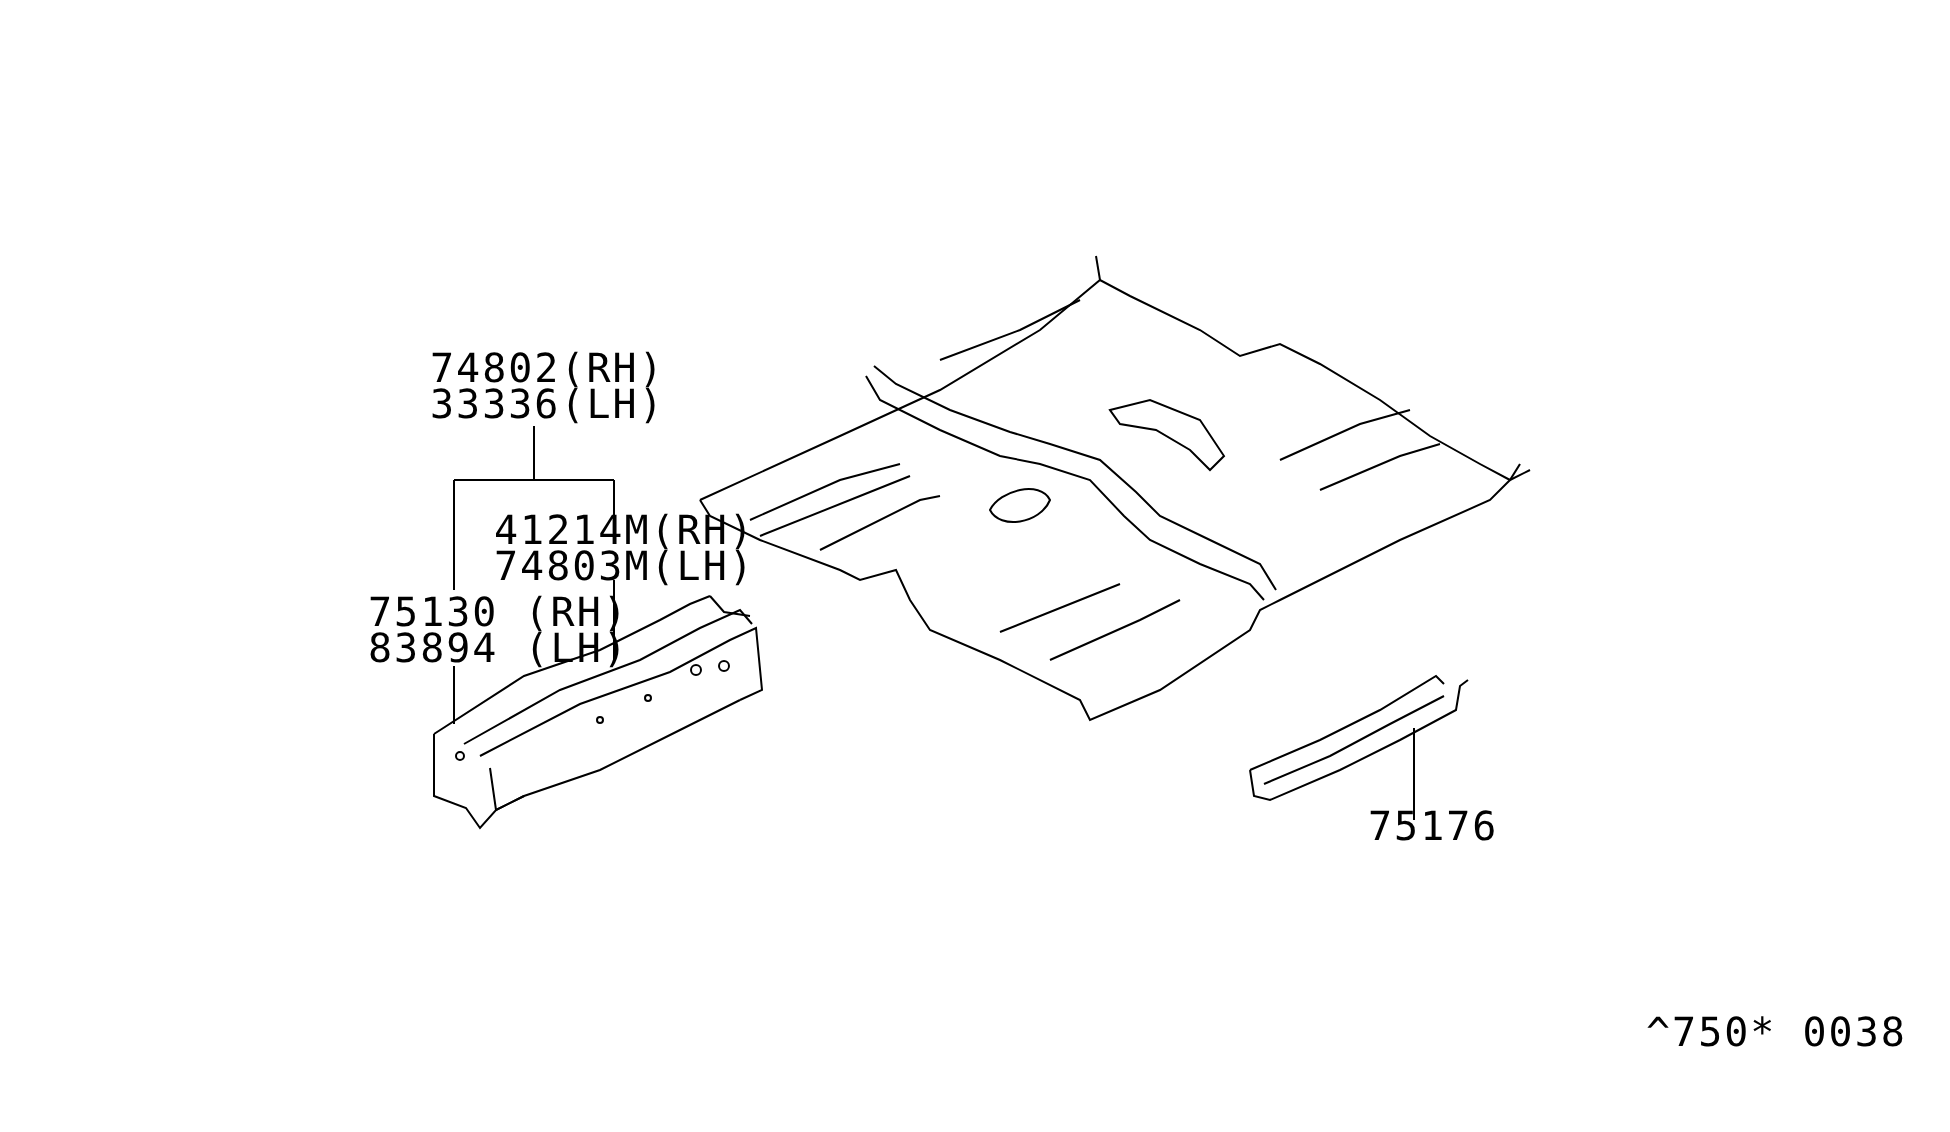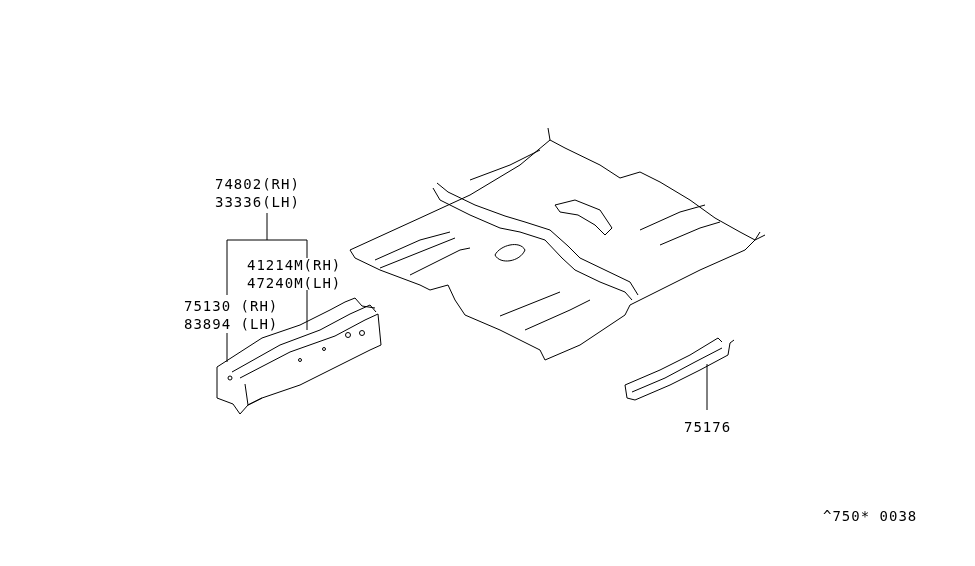--- a/index.html
+++ b/index.html
@@ -1,18 +1,18 @@
 <!DOCTYPE html>
 <html><head>
 <meta charset="utf-8">
 <style>
   html, body { margin: 0; padding: 0; background: #ffffff; }
   body { width: 975px; height: 566px; position: relative; overflow: hidden;
          font-family: "DejaVu Sans Mono", monospace; color: #000; }
-  .lbl { position: absolute; font-size: 14px; letter-spacing: 1px; line-height: 18px; white-space: nowrap; }
+  .lbl { position: absolute; font-size: 20px; letter-spacing: 1px; line-height: 18px; white-space: nowrap; }
   svg { position: absolute; left: 0; top: 0; }
   .ln { stroke: #000; stroke-width: 1; fill: none; }
 </style>
 </head>
 <body>
 
 <svg width="975" height="566" viewBox="0 0 975 566">
 
   <g>
     <line class="ln" x1="267" y1="213" x2="267" y2="240"></line>
@@ -67,25 +67,25 @@
   </g>
 </svg>
 
 <div class="lbl" style="left:215px; top:175px;">
   <div>74802(RH)</div>
   <div>33336(LH)</div>
 </div>
 
 <div class="lbl" style="left:247px; top:256px;">
   <div>41214M(RH)</div>
-  <div>47240M(LH)</div>
+  <div>74803M(LH)</div>
 </div>
 
 <div class="lbl" style="left:184px; top:297px;">
   <div>75130 (RH)</div>
   <div>83894 (LH)</div>
 </div>
 
-<div class="lbl" style="left:684px; top:418px;">
+<div class="lbl" style="left:684px; top:404px;">
   <div>75176</div>
 </div>
 
 <div class="lbl" style="left:823px; top:507px;">^750* 0038</div>
 
 </body></html>

